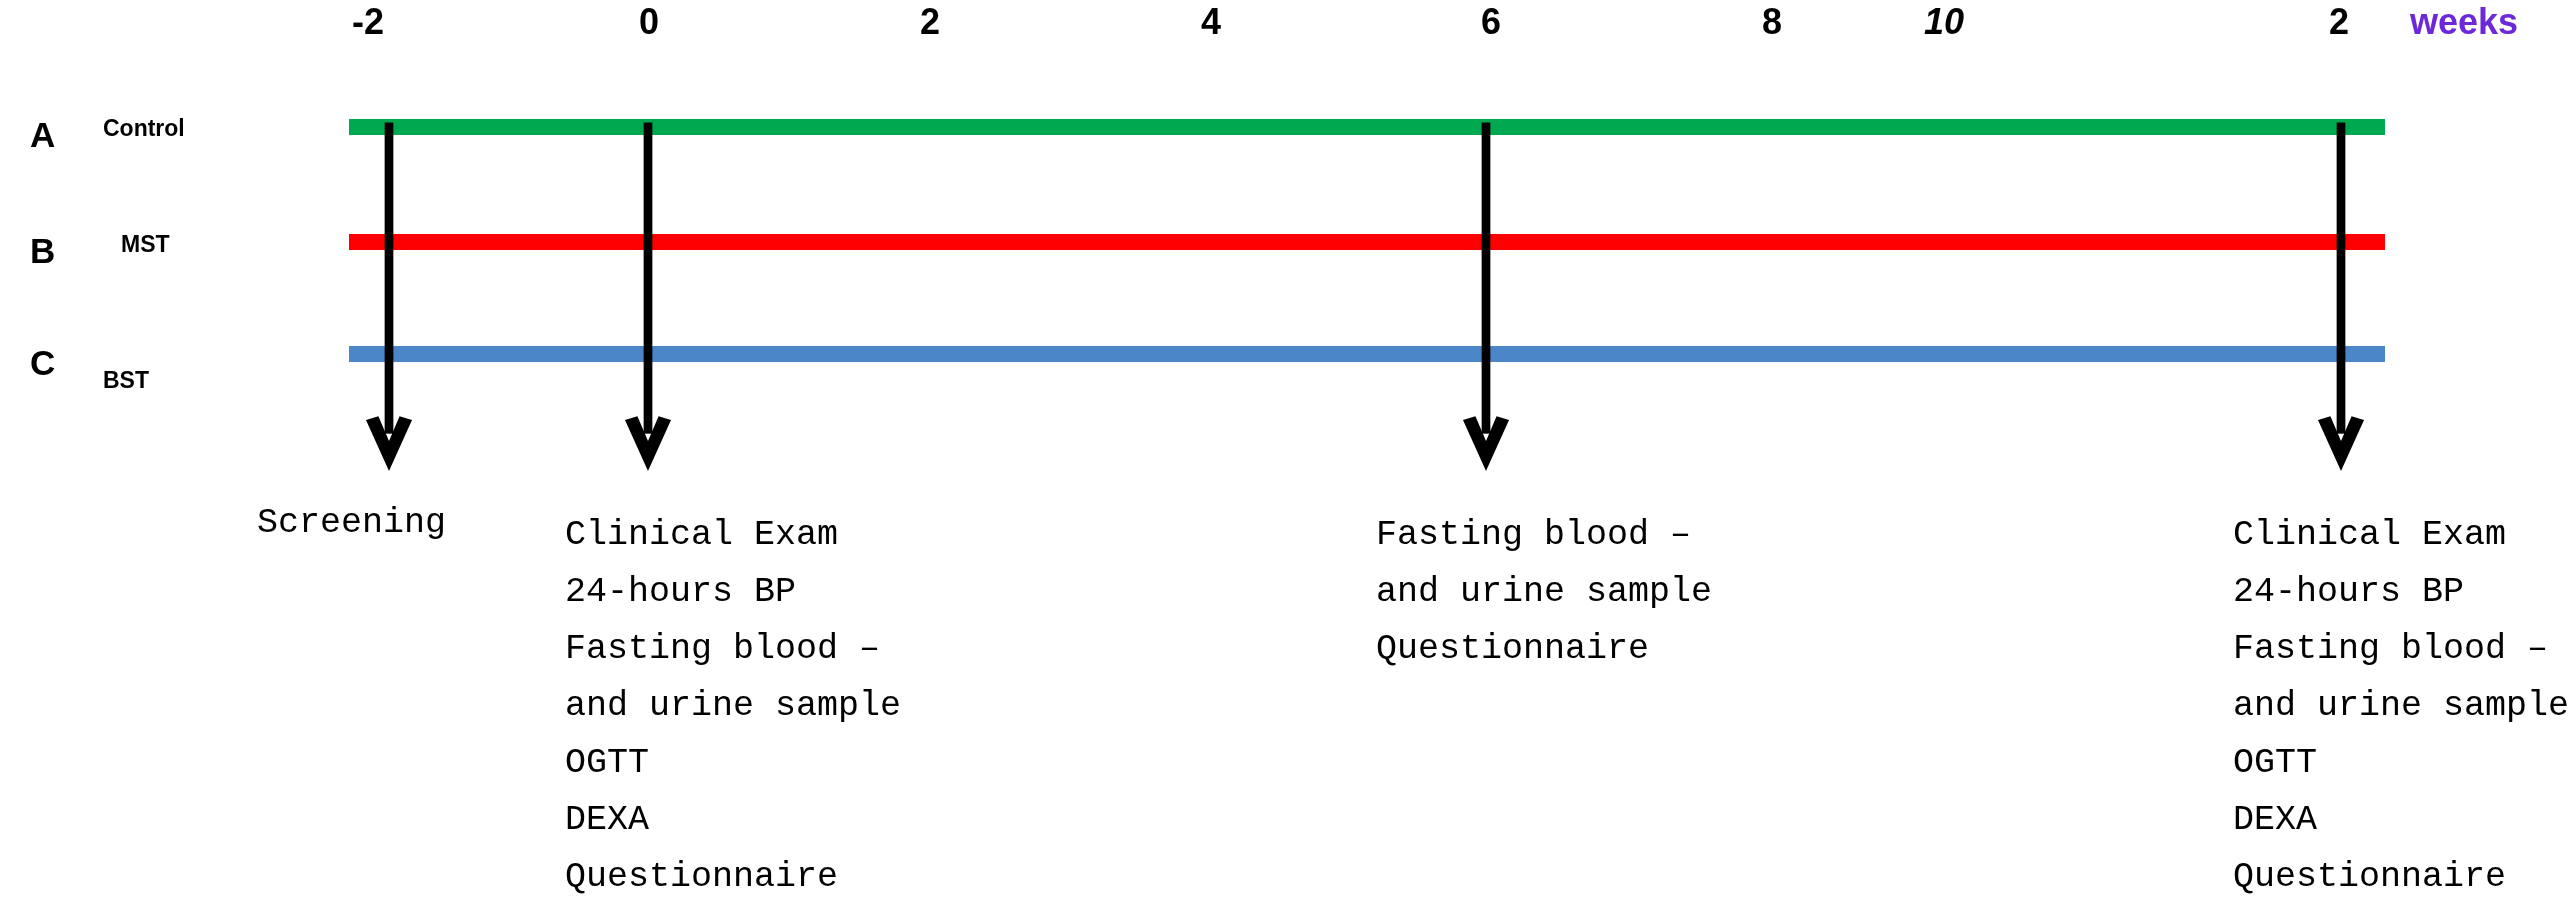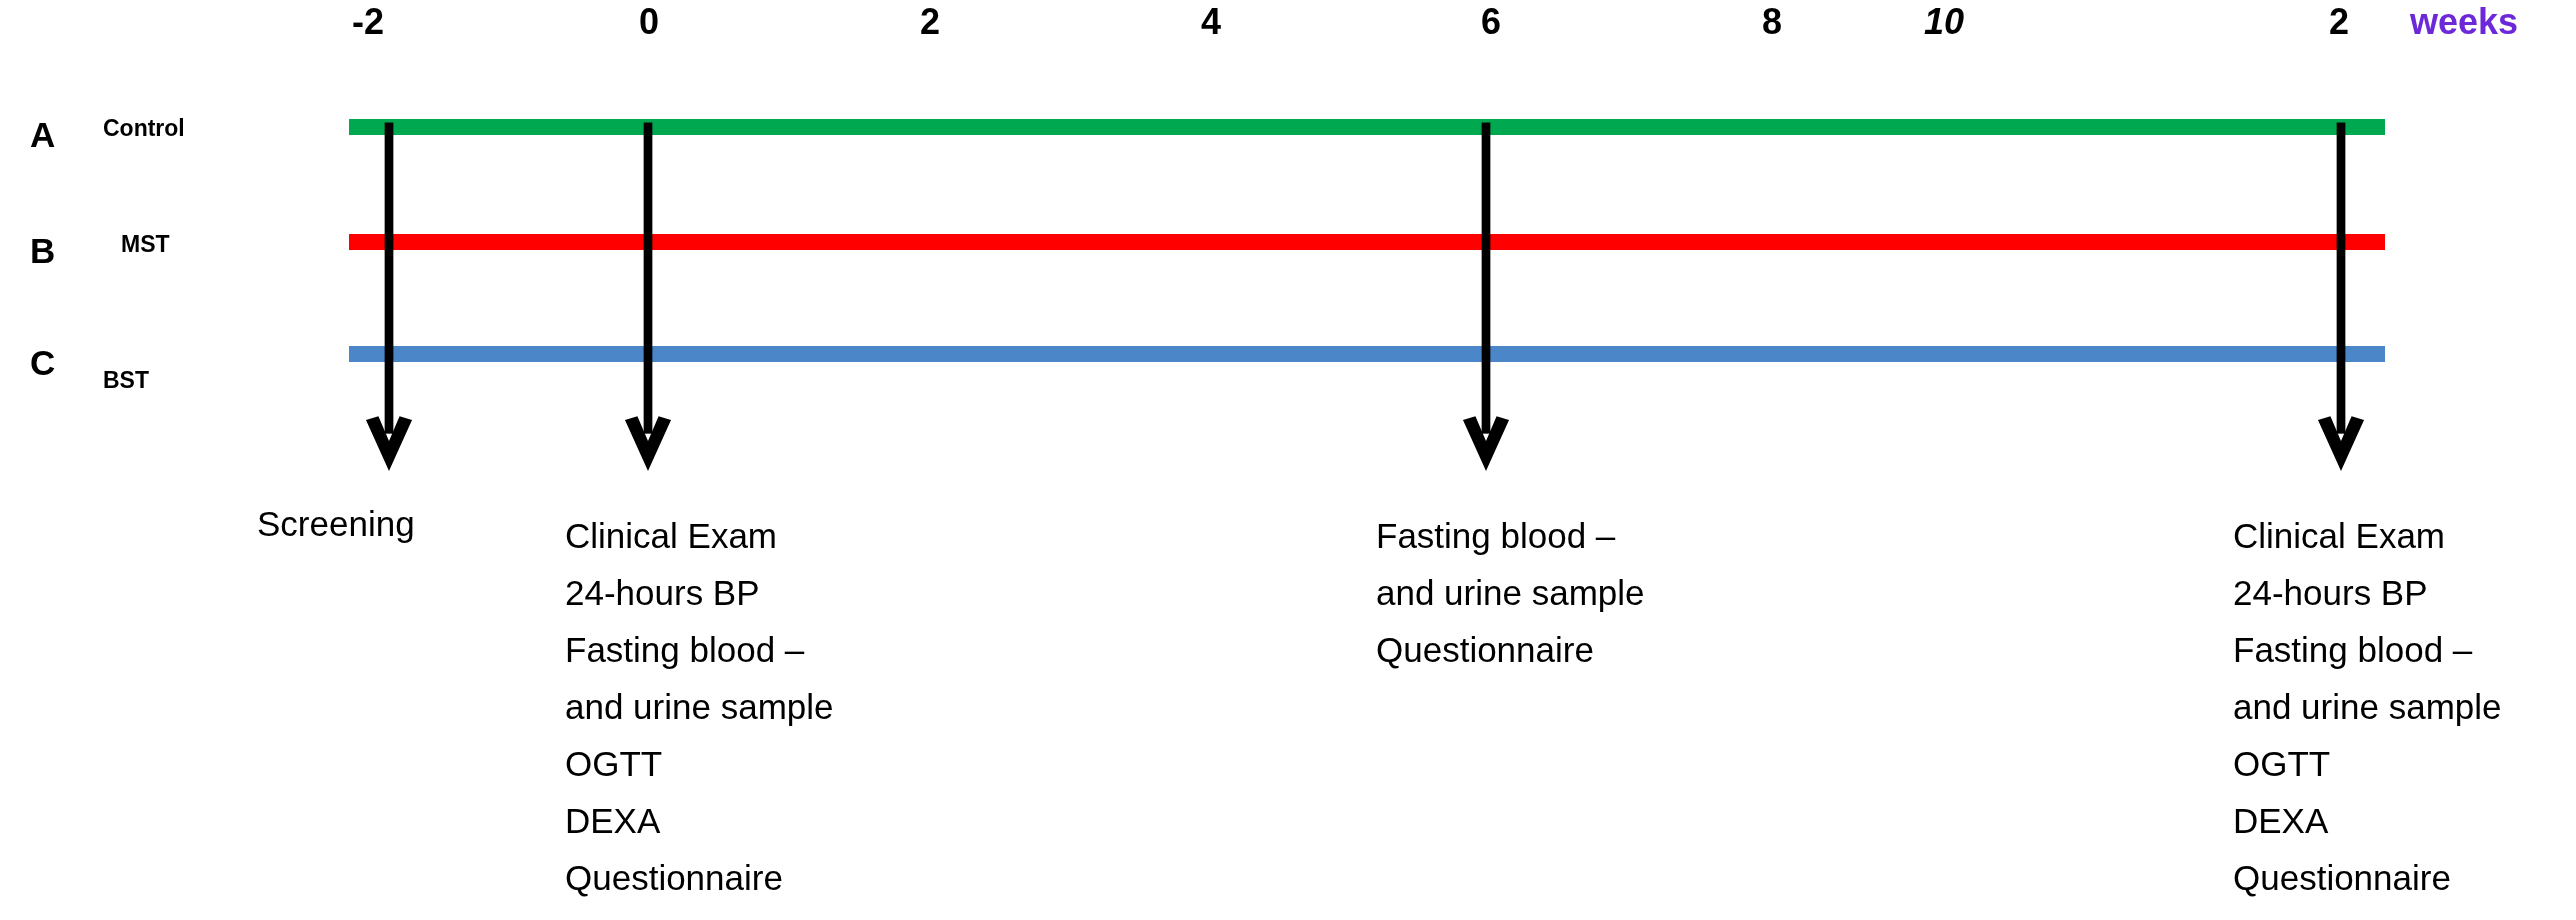--- a/index.html
+++ b/index.html
@@ -72,21 +72,21 @@
   .tp-arrow {
     position: absolute;
     width: 56px;
     pointer-events: none;
   }
   .tp-arrow svg { display: block; }
 
   
   .annot-block {
     position: absolute;
-    font-family: Liberation Sans, sans-serif;
+    font-family: Liberation Mono, monospace;
     font-size: 35px;
     color: #000000;
     line-height: 57px;
     white-space: nowrap;
   }
   .annot-line { display: block; }
 </style>
 </head>
 <body>
 

